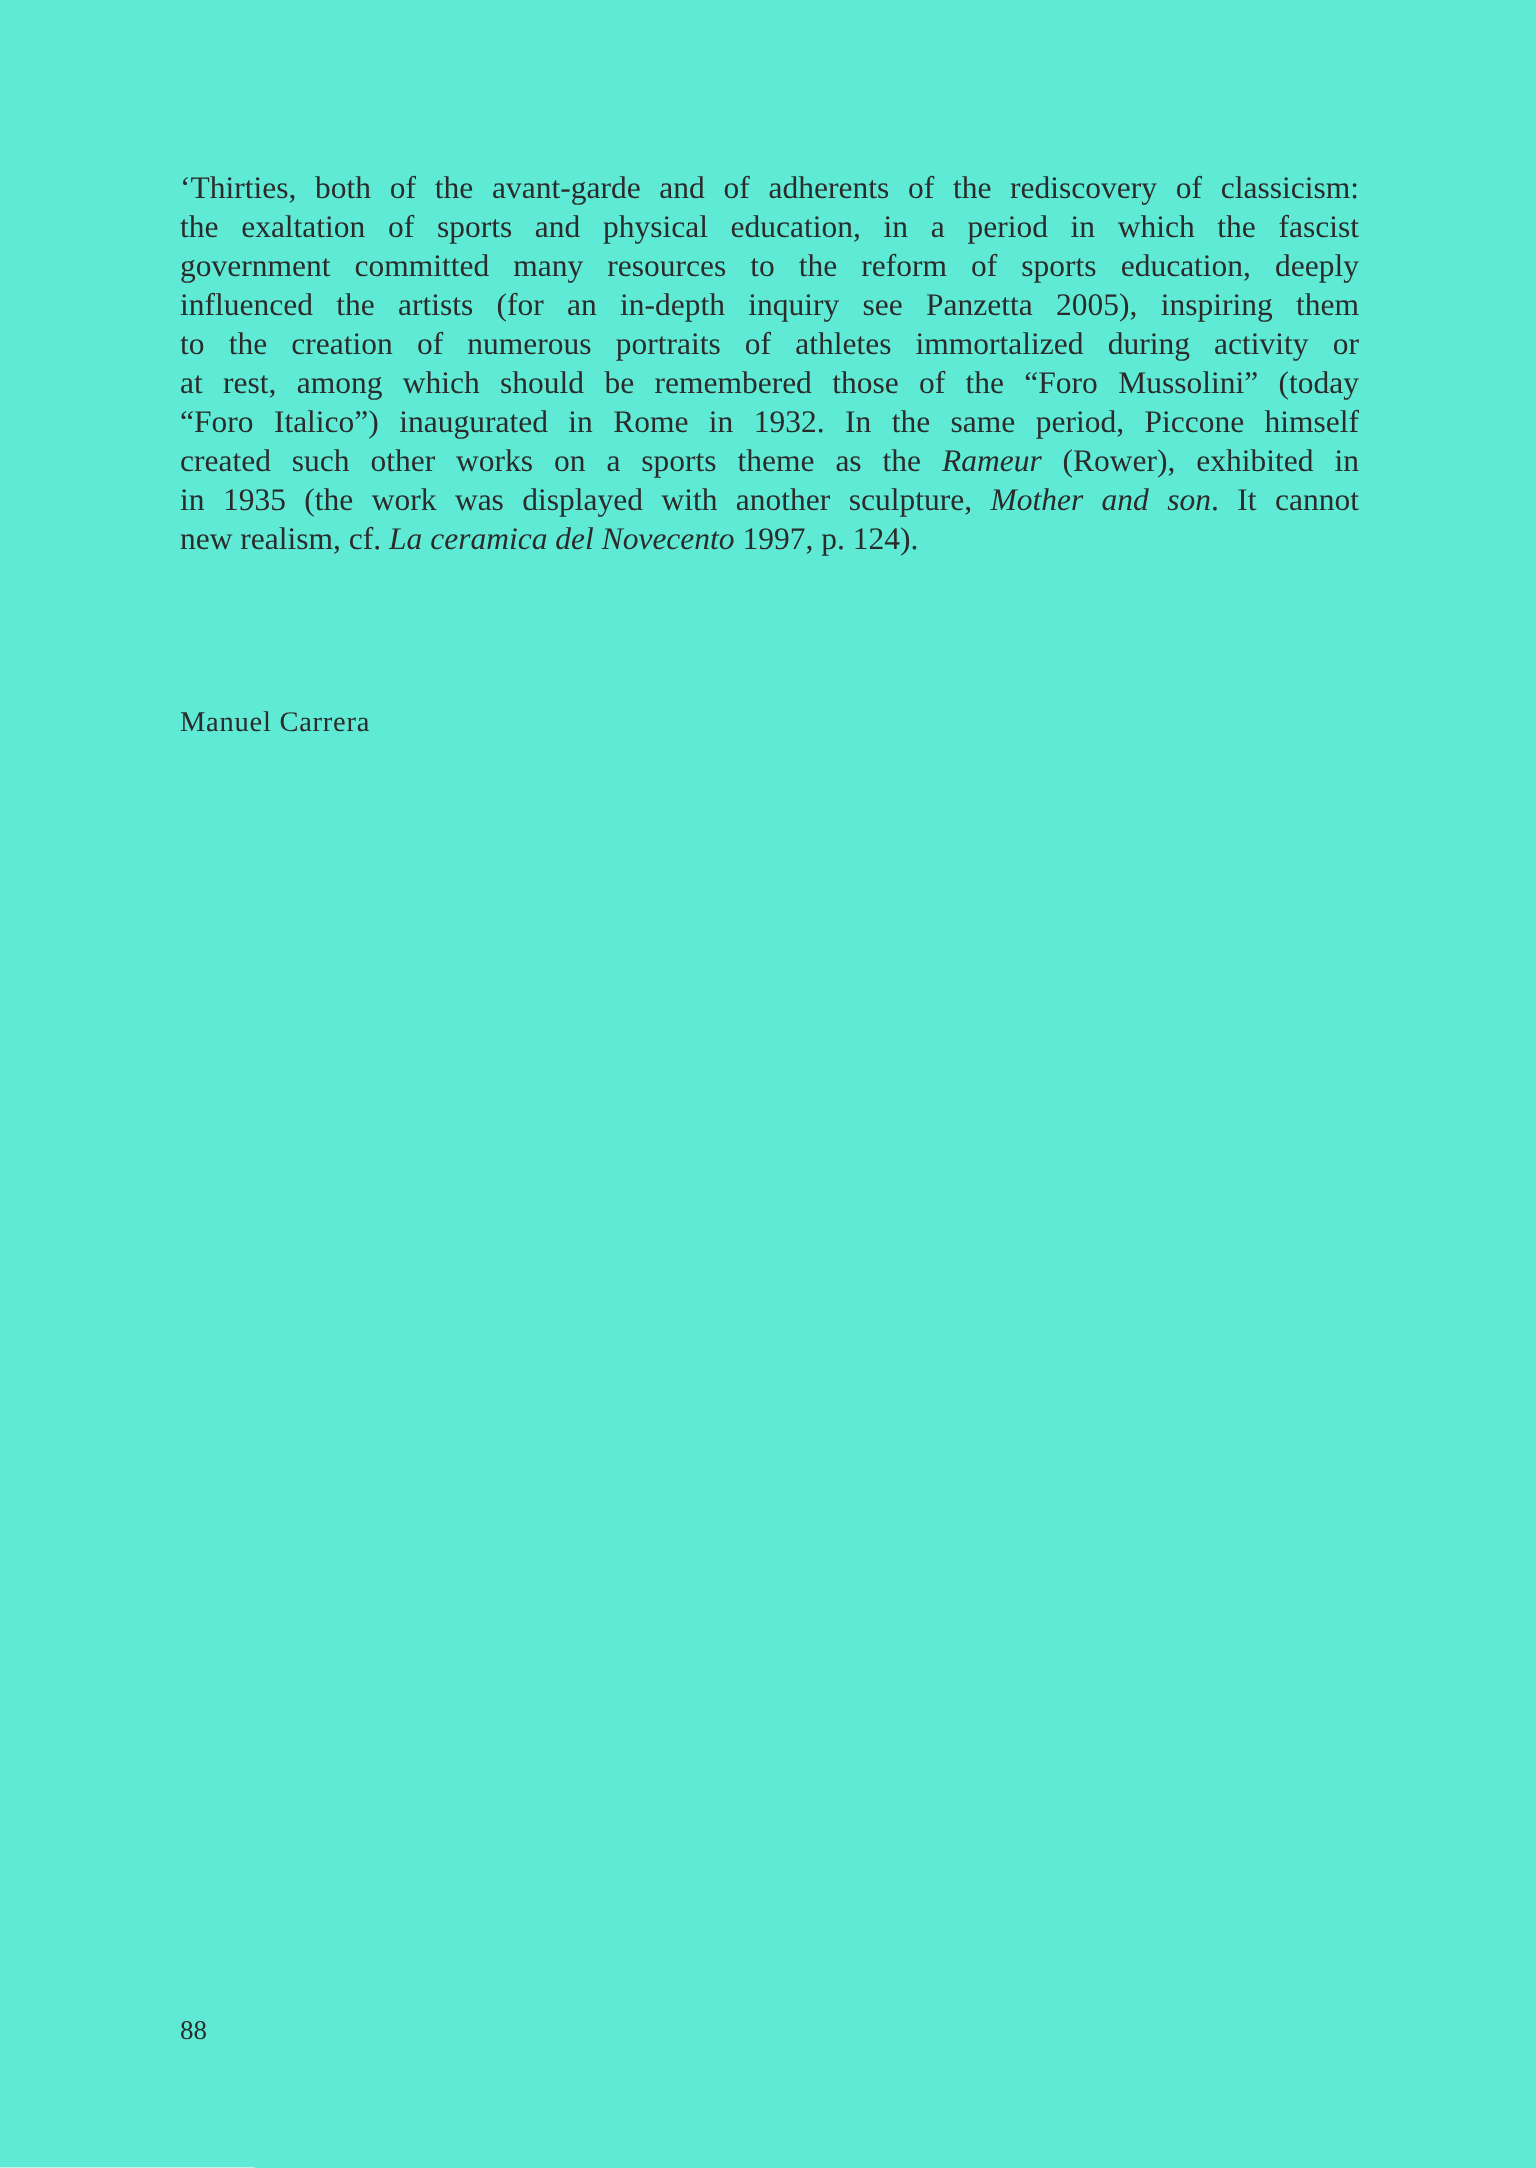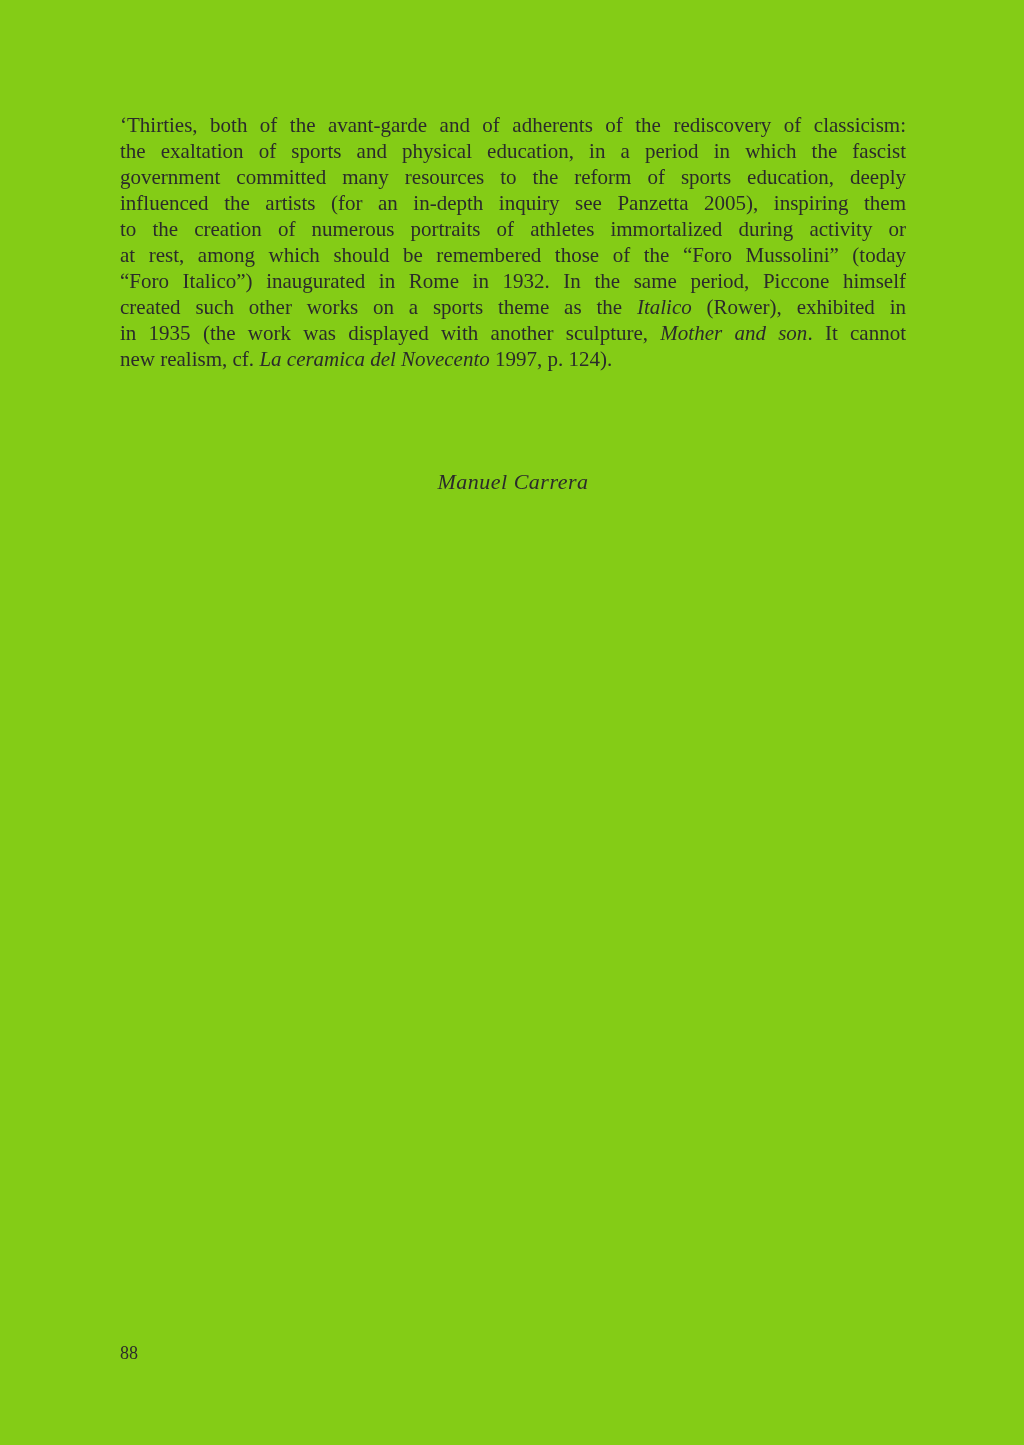--- a/index.html
+++ b/index.html
@@ -1,20 +1,20 @@
 <!DOCTYPE html>
 <html><head>
 <meta charset="utf-8">
 <style>
   html, body { margin: 0; padding: 0; background: #ffffff; }
   .page {
     position: relative;
     width: 1024px;
     height: 1445px;
-    background: #84cc16;
+    background: #5eead4;
     font-family: "Liberation Serif", serif;
     color: #2b2b2b;
     overflow: hidden;
   }
   .text-block {
     position: absolute;
     left: 120px;
     top: 112px;
     width: 786px;
     font-size: 21px;
@@ -28,23 +28,22 @@
   }
   .line.last {
     text-align-last: left;
   }
   .line em { font-style: italic; }
   .signature {
     position: absolute;
     left: 120px;
     top: 469px;
     width: 786px;
-    text-align: center;
-    font-style: italic;
-    font-size: 22px;
+    text-align: left;
+    font-size: 19px;
     line-height: 26px;
     letter-spacing: 0.5px;
   }
   .page-number {
     position: absolute;
     left: 120px;
     top: 1340px;
     font-size: 18px;
     line-height: 26px;
   }
@@ -54,19 +53,19 @@
 
 <div class="page">
   <main class="text-block" id="paragraph">
       <div class="line"><span>‘Thirties, both of the avant-garde and of adherents of the rediscovery of classicism:</span></div>
       <div class="line"><span>the exaltation of sports and physical education, in a period in which the fascist</span></div>
       <div class="line"><span>government committed many resources to the reform of sports education, deeply</span></div>
       <div class="line"><span>influenced the artists (for an in-depth inquiry see Panzetta 2005), inspiring them</span></div>
       <div class="line"><span>to the creation of numerous portraits of athletes immortalized during activity or</span></div>
       <div class="line"><span>at rest, among which should be remembered those of the “Foro Mussolini” (today</span></div>
       <div class="line"><span>“Foro Italico”) inaugurated in Rome in 1932. In the same period, Piccone himself</span></div>
-      <div class="line"><span>created such other works on a sports theme as the </span><em>Italico</em><span> (Rower), exhibited in</span></div>
+      <div class="line"><span>created such other works on a sports theme as the </span><em>Rameur</em><span> (Rower), exhibited in</span></div>
       <div class="line"><span>in 1935 (the work was displayed with another sculpture, </span><em>Mother and son</em><span>. It cannot</span></div>
       <div class="line last"><span>new realism, cf. </span><em>La ceramica del Novecento</em><span> 1997, p. 124).</span></div>
     </main>
   <div class="signature">Manuel Carrera</div>
   <div class="page-number">88</div>
 </div>
 
 </body></html>

